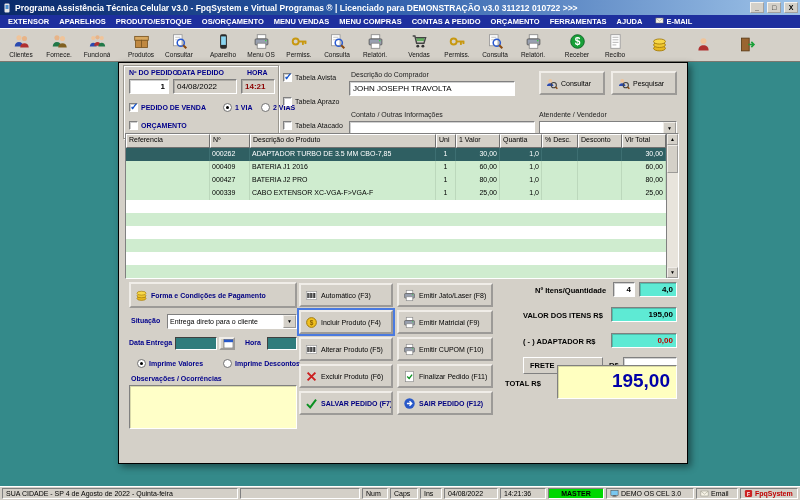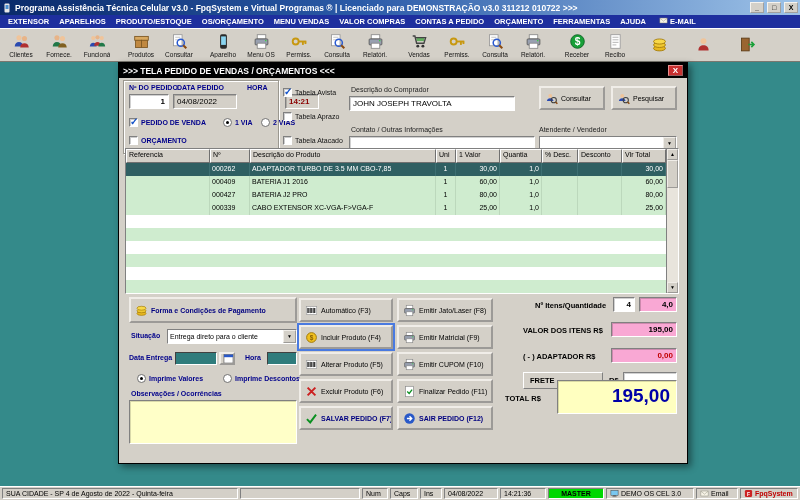--- a/index.html
+++ b/index.html
@@ -41,22 +41,22 @@
   .gbox { position:absolute; border:1px solid #9a978f; box-shadow:1px 1px 0 #fff, inset 1px 1px 0 #fff; }
   .lbl { font-size:7px; font-weight:bold; color:#00008b; white-space:nowrap; }
   .lbl2 { font-size:7px; color:#222; white-space:nowrap; }
   .black { color:#111; font-weight:normal; }
 
   .field { position:absolute; height:15px; background:#fff; border:1px solid; border-color:#808080 #fff #fff #808080;
     box-shadow:inset 1px 1px 0 rgba(0,0,0,.18); font-size:8px; line-height:13px; padding:0 3px;
     white-space:nowrap; overflow:hidden; }
   .num { text-align:right; font-weight:bold; }
   .flat { background:#d4d0c8; }
-  .hora { color:#8b0000; font-weight:bold; background:#d4d0c8;margin-left:44px; }
-  .yellow { background:#f9a8d4; }
+  .hora { color:#8b0000; font-weight:bold; background:#d4d0c8; }
+  .yellow { background:#5eead4; }
   .redtxt { color:#c00000; }
   .darkfield { position:absolute; height:13px; background:#2f7c7c; border:1px solid; border-color:#404040 #fff #fff #404040; }
   .textarea { position:absolute; background:#ffffc8; border:1px solid; border-color:#808080 #fff #fff #808080;
     box-shadow:inset 1px 1px 0 rgba(0,0,0,.15); font-size:7px; padding:2px; }
 
   .ck { position:absolute; display:flex; align-items:center; gap:3px; }
   .cb { width:9px; height:9px; background:#fff; border:1px solid; border-color:#808080 #fff #fff #808080;
     box-shadow:inset 1px 1px 0 rgba(0,0,0,.2); position:relative; flex:0 0 auto; }
   .cb.checked::after { content:"✓"; position:absolute; left:0; top:-3px; font-size:10px; font-weight:bold; color:#1050c8; }
   .rb { width:9px; height:9px; border-radius:50%; background:#fff; border:1px solid #707070; position:relative; flex:0 0 auto; }
@@ -133,21 +133,21 @@
   <span class="win-btn">X</span>
 </div>
 
 <div class="menubar">
   <span class="menu-items">
       <span class="menu-item">EXTENSOR</span>
       <span class="menu-item">APARELHOS</span>
       <span class="menu-item">PRODUTO/ESTOQUE</span>
       <span class="menu-item">OS/ORÇAMENTO</span>
       <span class="menu-item">MENU VENDAS</span>
-      <span class="menu-item">VALOR COMPRAS</span>
+      <span class="menu-item">MENU COMPRAS</span>
       <span class="menu-item">CONTAS A PEDIDO</span>
       <span class="menu-item">ORÇAMENTO</span>
       <span class="menu-item">FERRAMENTAS</span>
       <span class="menu-item">AJUDA</span>
     </span>
   <span class="menu-email">
     <span><svg viewBox="0 0 20 20">
           <rect x="2" y="4.5" width="16" height="11" fill="#f8f4e8" stroke="#887"></rect>
           <path d="M2 5l8 6.5L18 5" fill="none" stroke="#887"></path>
         </svg></span>
@@ -357,24 +357,20 @@
         <svg viewBox="0 0 20 20">
           <rect x="3" y="2.5" width="9" height="15" fill="#9a6530" stroke="#5a3a15"></rect>
           <path d="M11 10h6m-2.5-3l3 3-3 3" fill="none" stroke="#18a038" stroke-width="2"></path>
         </svg>
       </span>
       <span class="tlbl"></span>
     </div>
   </div>
 
 <div class="dialog">
-  <div class="dialog-titlebar">
-    <span>&gt;&gt;&gt;   TELA PEDIDO DE VENDAS / ORÇAMENTOS   &lt;&lt;&lt;</span>
-    <span class="dialog-close">X</span>
-  </div>
   <div class="dialog-body">
 
     <div class="gbox" style="left:4px;top:2px;width:156px;height:74px"></div>
 
     <span class="abs lbl" style="left:10px;top:6px">Nº DO PEDIDO</span>
     <span class="abs lbl" style="left:58px;top:6px">DATA PEDIDO</span>
     <span class="abs lbl" style="left:128px;top:6px">HORA</span>
     <div class="field num" style="left:10px;top:16px;width:40px">1</div>
     <div class="field flat" style="left:54px;top:16px;width:64px">04/08/2022</div>
     <div class="field hora" style="left:122px;top:16px;width:34px">14:21</div>

